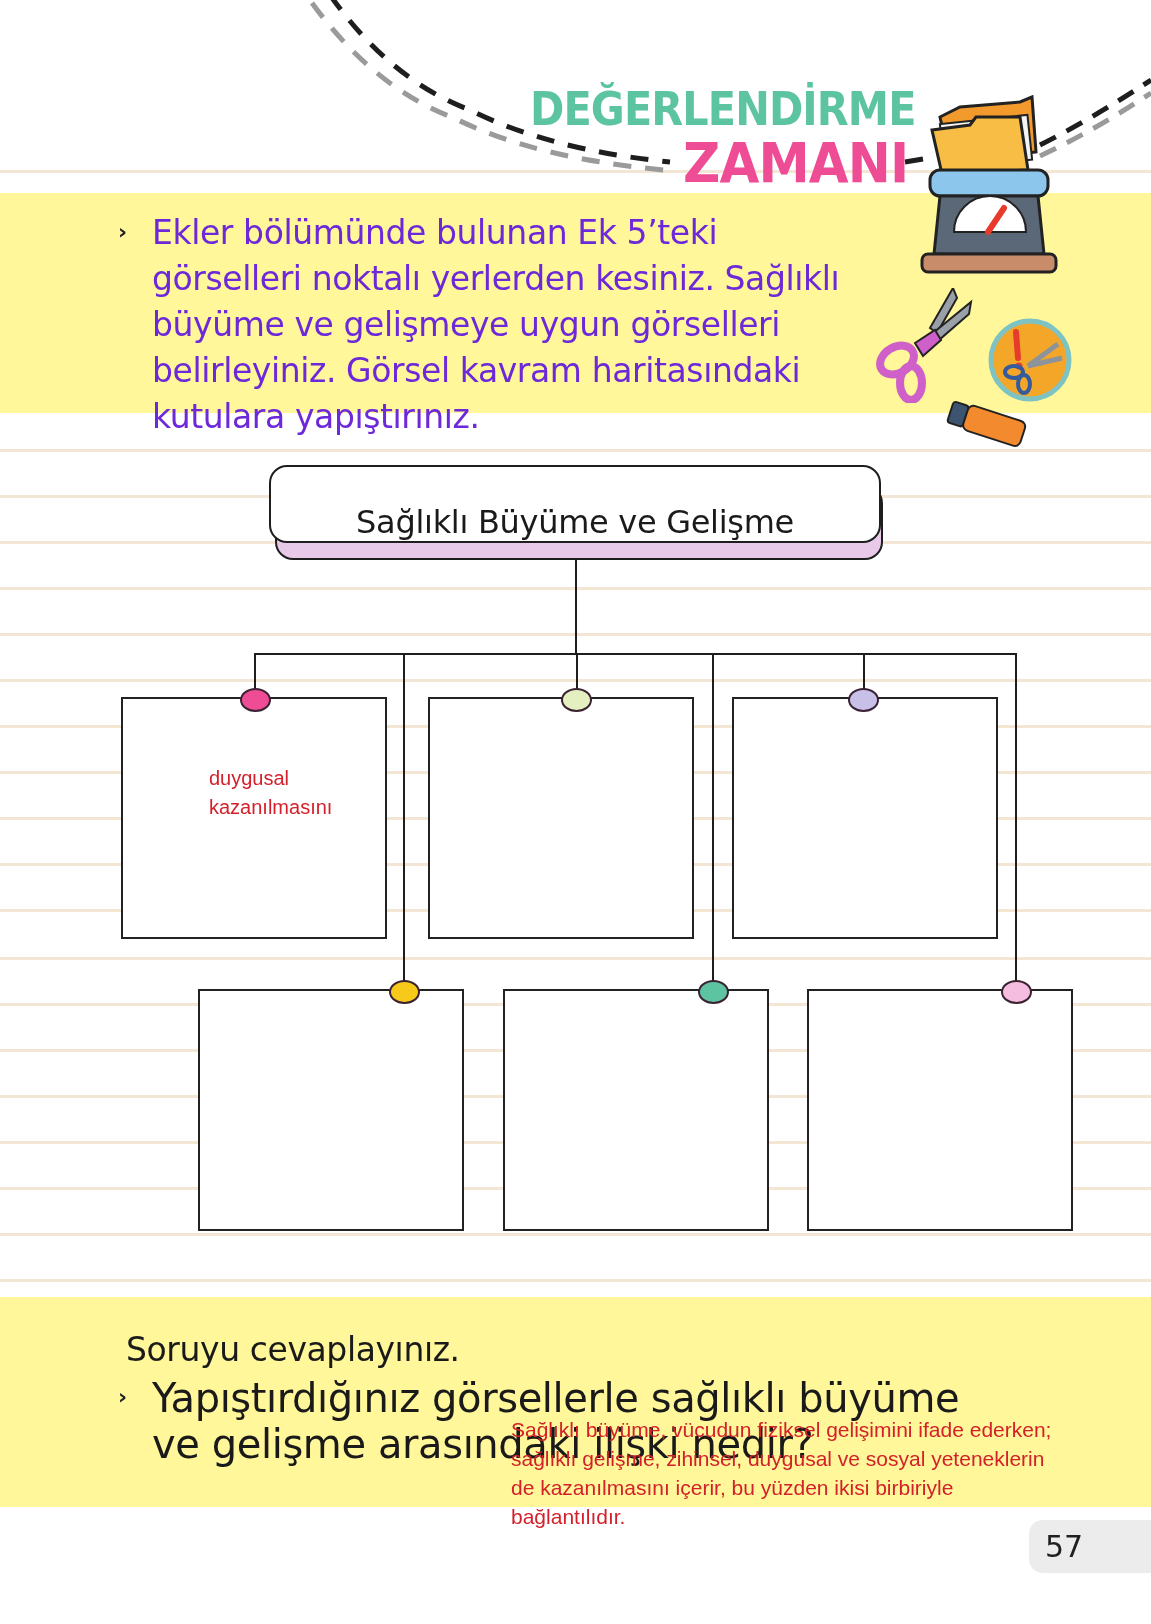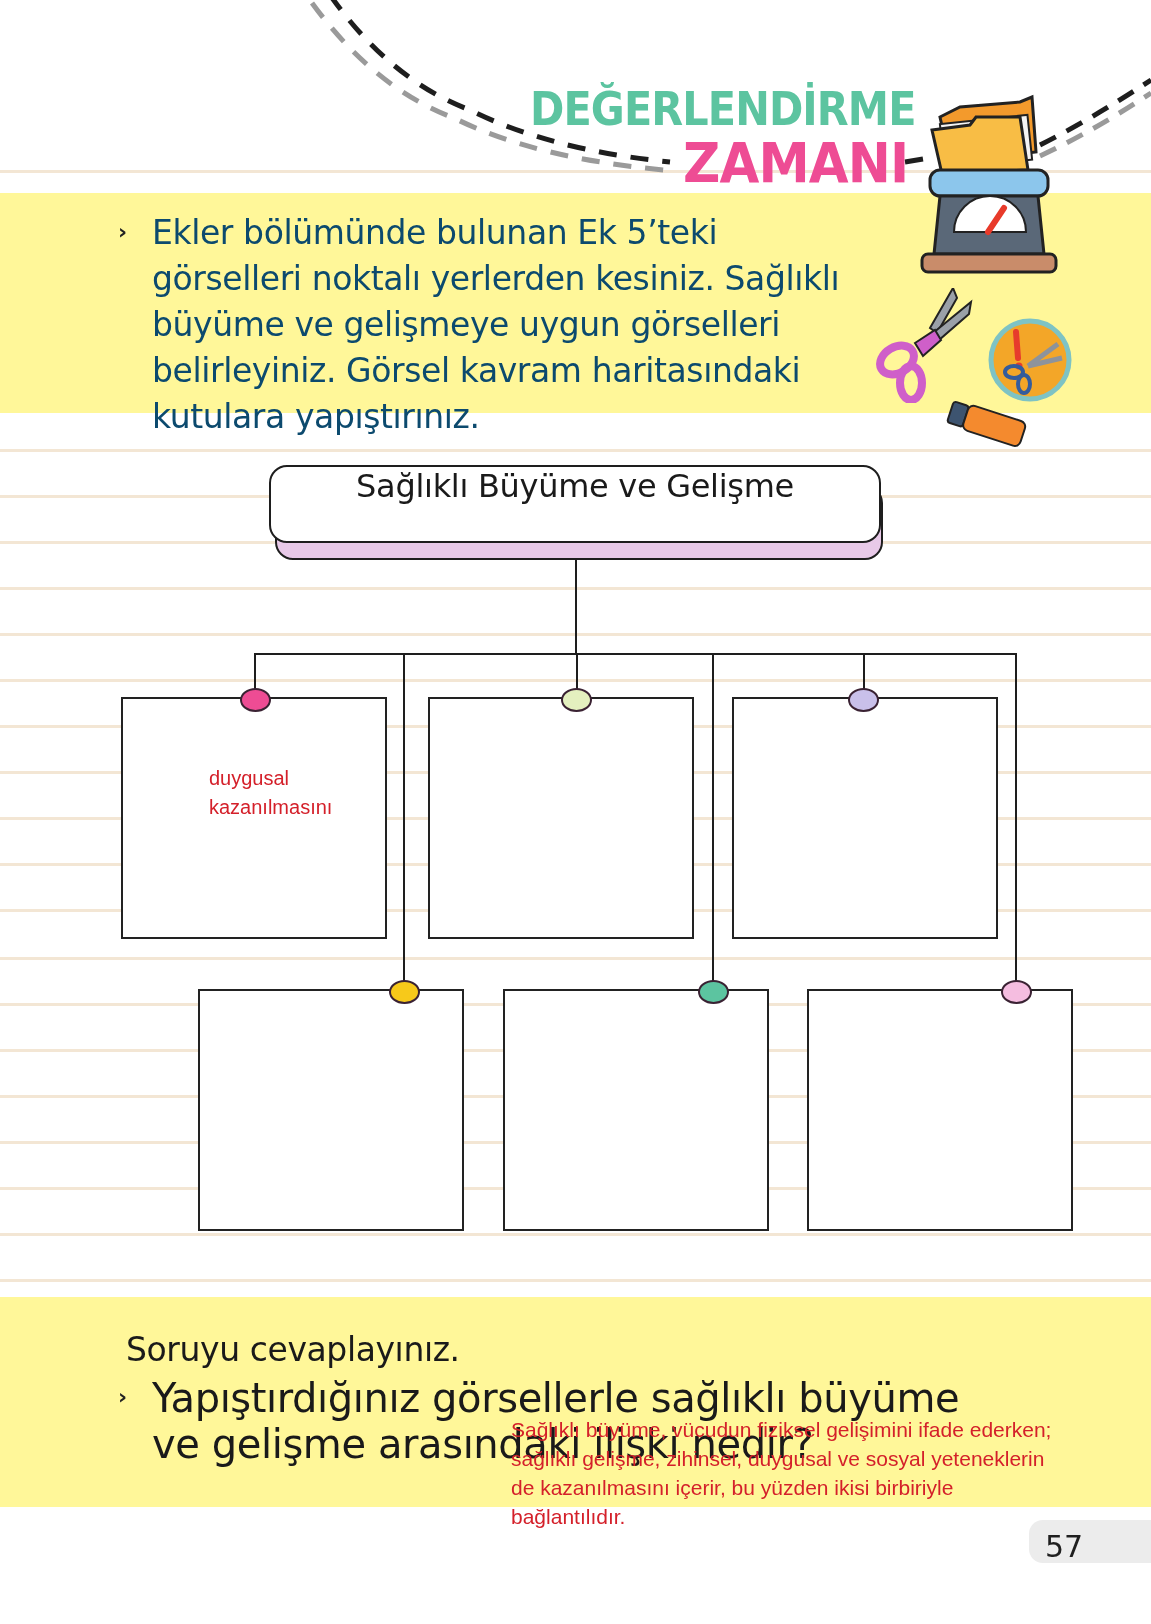--- a/index.html
+++ b/index.html
@@ -13,44 +13,44 @@
   .band-bottom { top: 1297px; height: 210px; }
 
   .dashes { position: absolute; left: 0; top: 0; width: 1151px; height: 200px; }
 
   .title-deg { position: absolute; left: 530px; top: 82px; font-family: "DejaVu Sans", sans-serif;
     font-weight: bold; font-size: 46px; color: #5cc4a0; letter-spacing: -1px; transform: scaleX(0.9); transform-origin: left top; }
   .title-zam { position: absolute; left: 683px; top: 130px; font-family: "DejaVu Sans", sans-serif;
     font-weight: bold; font-size: 56px; color: #ee4c94; letter-spacing: -1px; transform: scaleX(0.92); transform-origin: left top; }
 
   .instr { position: absolute; left: 152px; top: 210px; width: 720px; font-size: 33px; line-height: 46px;
-    font-family: "DejaVu Sans", sans-serif; color: #0c4a6e; letter-spacing: -0.4px; }
+    font-family: "DejaVu Sans", sans-serif; color: #6d28d9; letter-spacing: -0.4px; }
   .bullet { position: absolute; font-size: 22px; color: #222; font-weight: bold; }
 
   .illus { position: absolute; }
 
   .cm-title { position: absolute; left: 269px; top: 465px; width: 612px; height: 78px; background: #fff;
-    border: 2px solid #1e1e1e; border-radius: 18px; display: flex; align-items: flex-start; justify-content: center;
+    border: 2px solid #1e1e1e; border-radius: 18px; display: flex; align-items: flex-end; justify-content: center;
     font-size: 32px; letter-spacing: -0.3px; z-index: 3; }
   .cm-title-shadow { position: absolute; left: 275px; top: 485px; width: 608px; height: 75px; background: #e8c9e8;
     border: 2px solid #1e1e1e; border-radius: 18px; z-index: 2; }
 
   .line { position: absolute; background: #1e1e1e; z-index: 1; }
   .box { position: absolute; width: 266px; height: 242px; background: #fff; border: 2px solid #222; z-index: 2; }
   .dot { position: absolute; width: 31px; height: 24px; border-radius: 50%; border: 2px solid #3a2233; z-index: 4; }
 
   .note { position: absolute; left: 209px; top: 764px; font-family: "Liberation Sans", sans-serif; font-size: 20px;
     line-height: 29px; color: #d4202a; z-index: 5; }
 
   .q-title { position: absolute; left: 126px; top: 1330px; font-size: 33px; letter-spacing: -0.4px; }
   .q-text { position: absolute; left: 152px; top: 1375px; width: 860px; font-size: 40px; line-height: 46px; letter-spacing: -0.4px; }
   .answer { position: absolute; left: 511px; top: 1415px; width: 560px; font-family: "Liberation Sans", sans-serif;
     font-size: 21px; line-height: 29px; color: #d4202a; }
 
-  .page-num { position: absolute; left: 1029px; top: 1520px; width: 122px; height: 43px; background: #ececec;
+  .page-num { position: absolute; left: 1029px; top: 1520px; width: 122px; height: 53px; background: #ececec;
     border-radius: 14px 0 0 14px; font-size: 30px; padding-left: 16px; line-height: 53px; color: #1f1f1f; }
 </style>
 </head>
 <body>
 
 <div>
   <div class="rule" style="top:170px"></div>
   <div class="rule" style="top:449px"></div>
   <div class="rule" style="top:495px"></div>
   <div class="rule" style="top:541px"></div>

